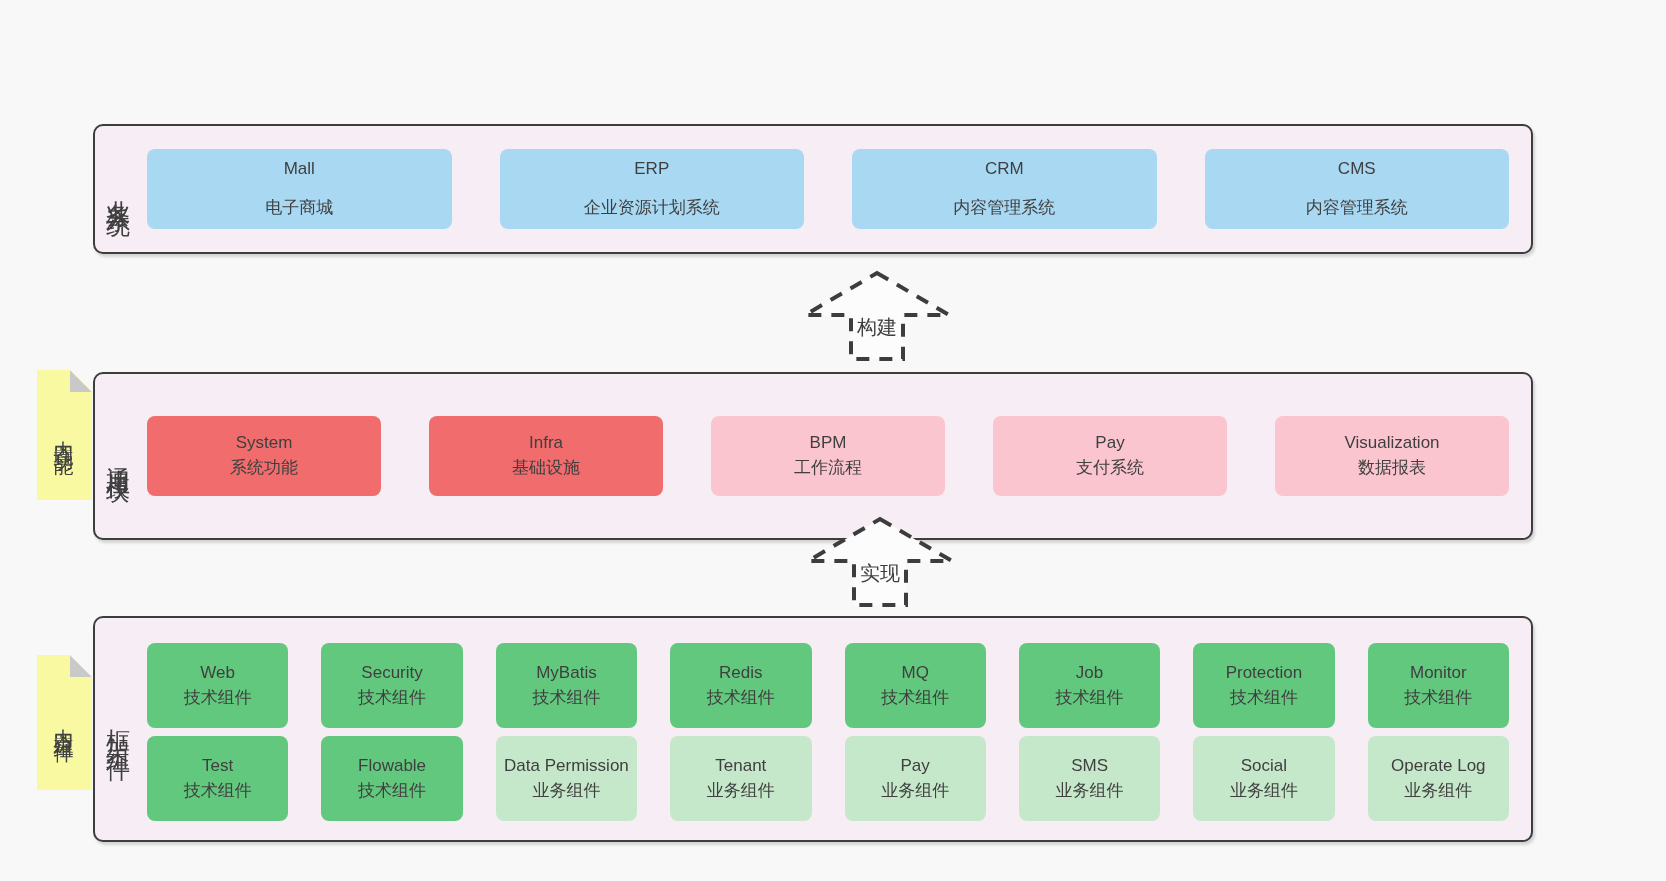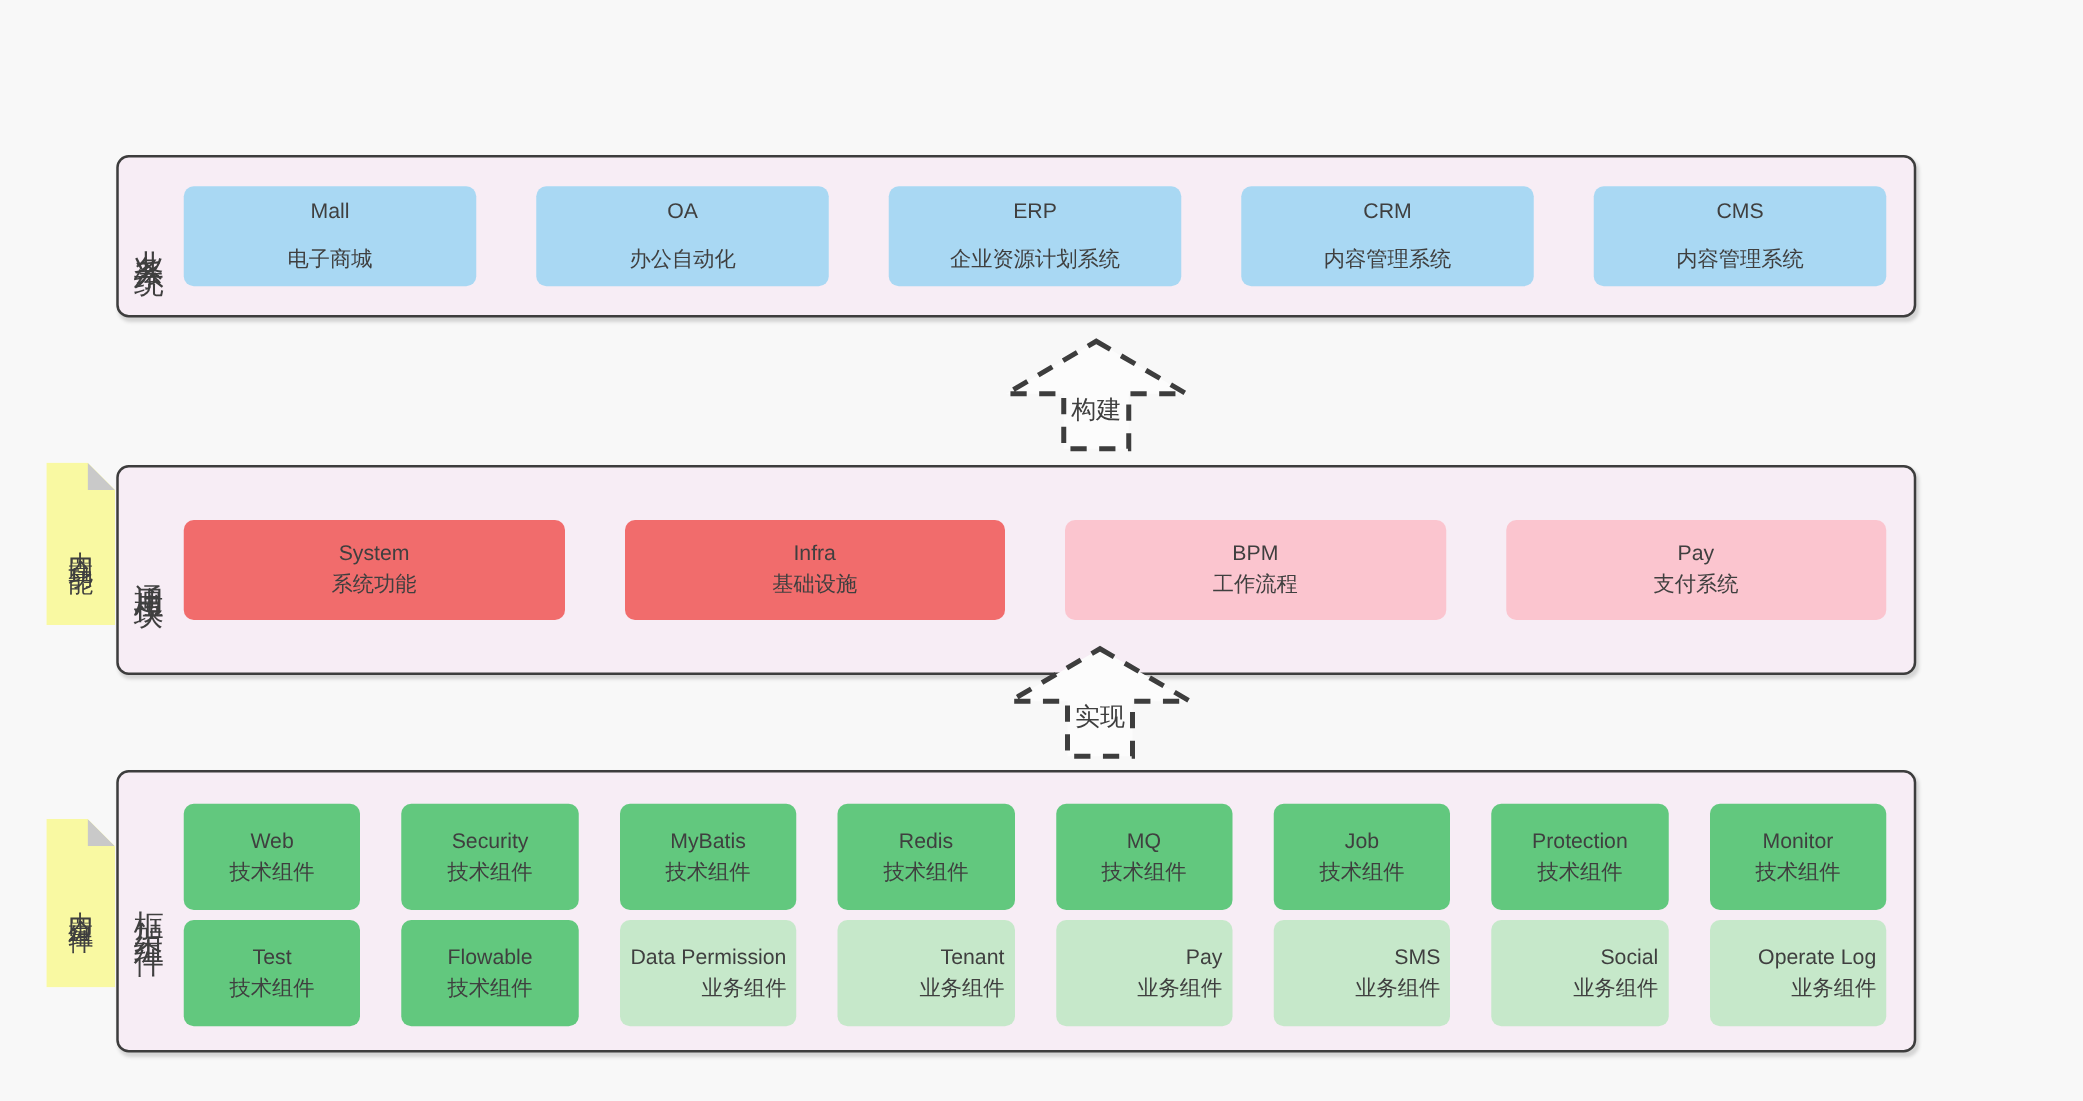--- a/index.html
+++ b/index.html
@@ -49,21 +49,21 @@
   .box{
     border-radius:8px;
     display:flex;flex-direction:column;align-items:center;justify-content:center;
     text-align:center;font-size:17px;line-height:1.45;color:var(--text);
     padding:0 8px;
   }
   .box.blue{background:var(--blue);gap:14px;}
   .box.red{background:var(--red);}
   .box.pink{background:var(--pink);}
   .box.green{background:var(--green);}
-  .box.lightgreen{background:var(--lightgreen);align-items:flex-end;}
+  .box.lightgreen{background:var(--lightgreen);}
   .note{
     position:absolute;left:37px;width:55px;
     background:var(--yellow);
     clip-path:polygon(0 0, calc(100% - 22px) 0, 100% 22px, 100% 100%, 0 100%);
     display:flex;align-items:center;justify-content:center;
   }
   .note::before{
     content:'';position:absolute;top:0;right:0;width:22px;height:22px;
     background:var(--fold);
     clip-path:polygon(0 0, 100% 100%, 0 100%);
@@ -95,24 +95,20 @@
 <div class="layer layer-top">
   <div class="vlabel-wrap">
     <div class="vlabel">业务系统</div>
   </div>
   <div class="row6">
     <div class="box blue">
       <div>Mall</div>
       <div>电子商城</div>
     </div>
     <div class="box blue">
-      <div>OA</div>
-      <div>办公自动化</div>
-    </div>
-    <div class="box blue">
       <div>ERP</div>
       <div>企业资源计划系统</div>
     </div>
     <div class="box blue">
       <div>CRM</div>
       <div>内容管理系统</div>
     </div>
     <div class="box blue">
       <div>CMS</div>
       <div>内容管理系统</div>
@@ -144,20 +140,24 @@
       <div>基础设施</div>
     </div>
     <div class="box pink">
       <div>BPM</div>
       <div>工作流程</div>
     </div>
     <div class="box pink">
       <div>Pay</div>
       <div>支付系统</div>
     </div>
+    <div class="box pink">
+      <div>Visualization</div>
+      <div>数据报表</div>
+    </div>
   </div>
 </div>
 
 <div class="arrow arrow-2">
   <svg viewBox="0 0 150 92">
     <path d="M75 3 L147 45 L101 45 L101 89 L49 89 L49 45 L3 45 Z"></path>
   </svg>
   <span class="arrow-label">实现</span>
 </div>
 

